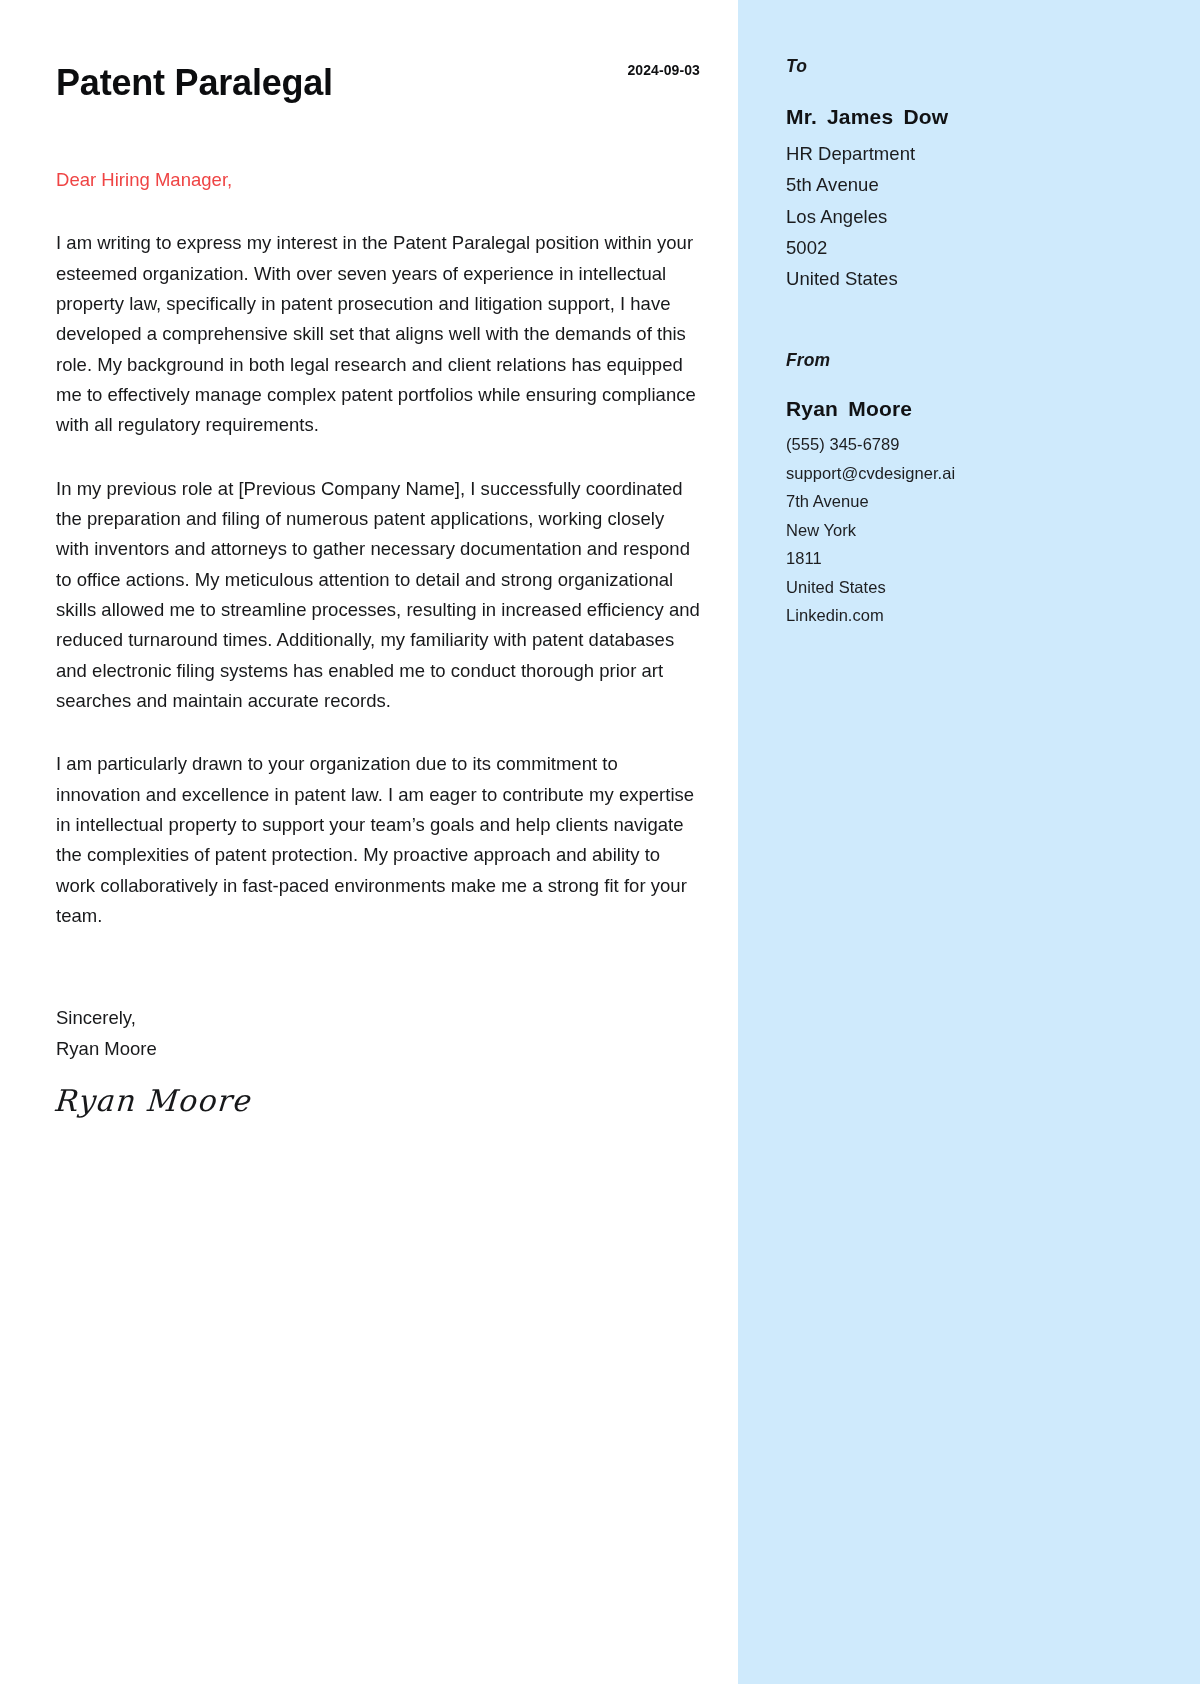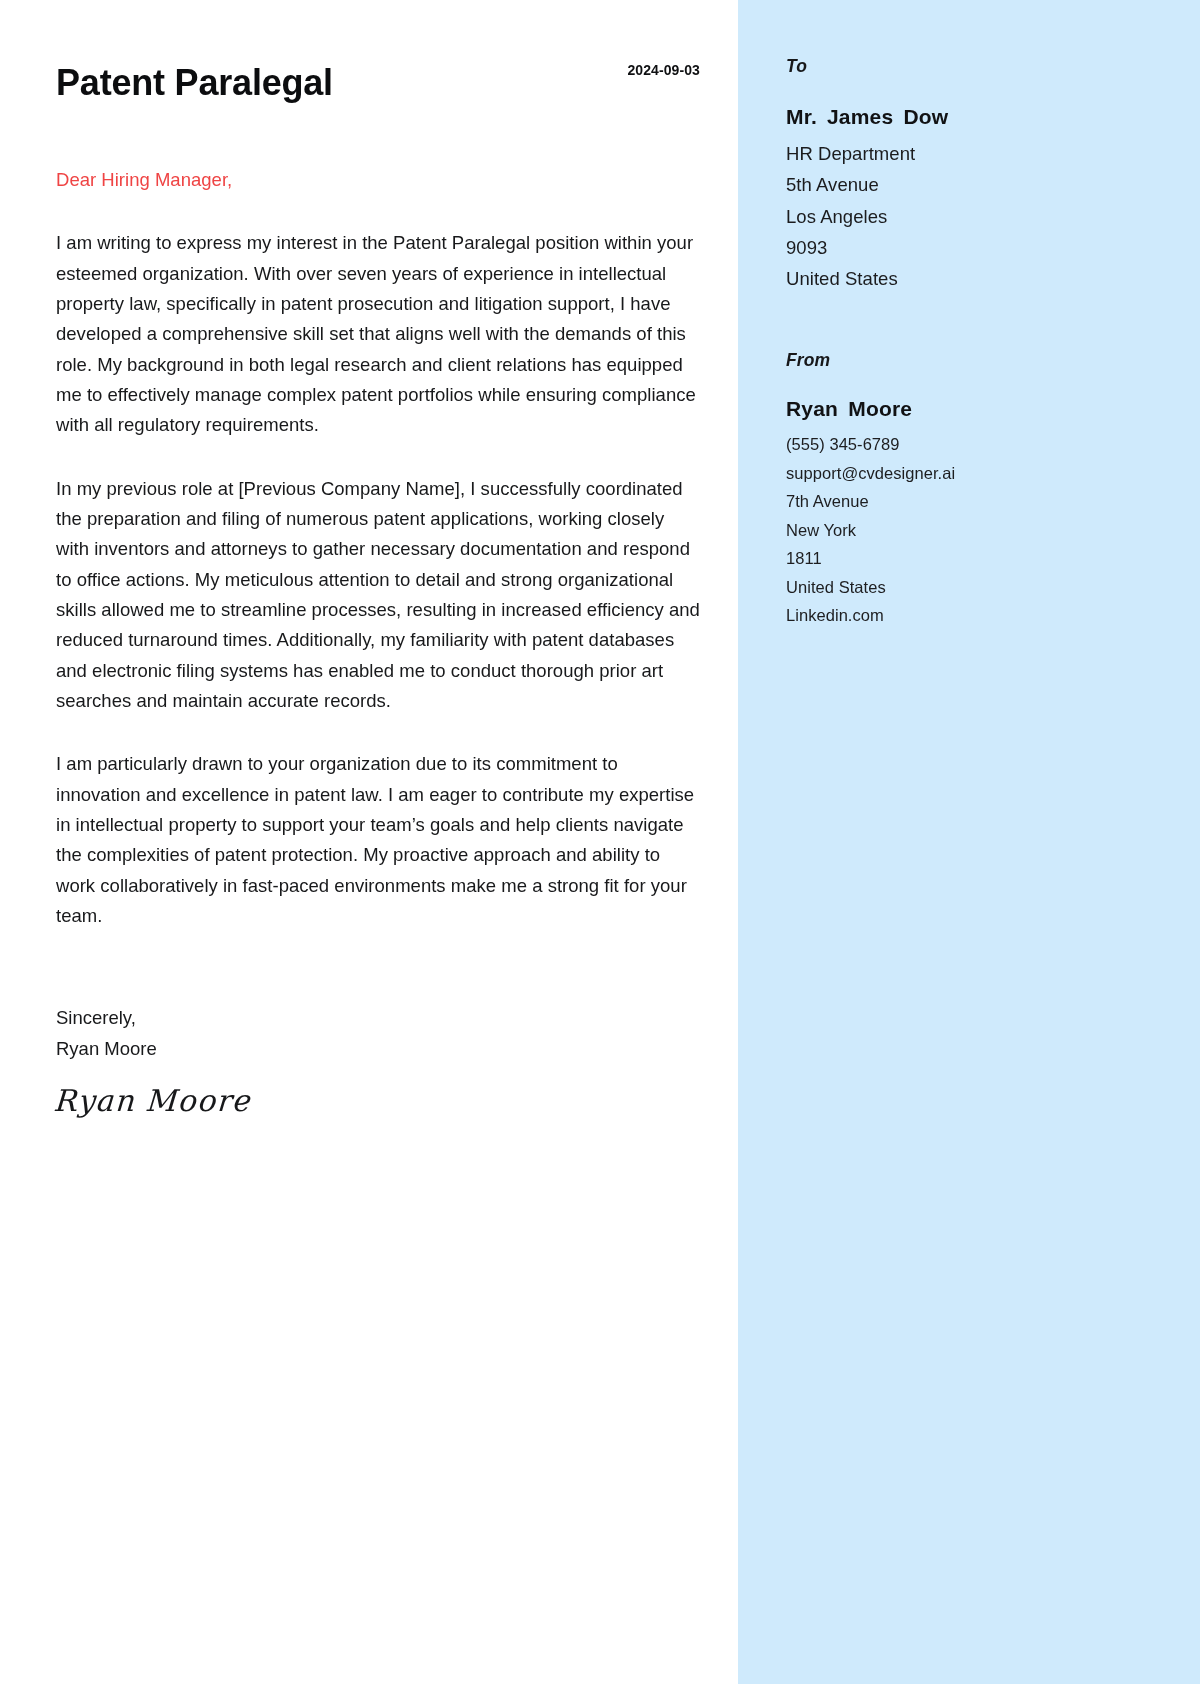--- a/index.html
+++ b/index.html
@@ -170,21 +170,21 @@
   </div>
 
   <aside class="sidebar">
 
     <div class="to-block">
       <div class="side-heading">To</div>
       <div class="side-name">Mr. James Dow</div>
       <div class="side-line">HR Department</div>
       <div class="side-line">5th Avenue</div>
       <div class="side-line">Los Angeles</div>
-      <div class="side-line">9093</div>
+      <div class="side-line">5002</div>
       <div class="side-line">United States</div>
     </div>
 
     <div class="from-block">
       <div class="side-heading">From</div>
       <div class="side-name">Ryan Moore</div>
       <div class="side-line small">(555) 345-6789</div>
       <div class="side-line small">support@cvdesigner.ai</div>
       <div class="side-line small">7th Avenue</div>
       <div class="side-line small">New York</div>

